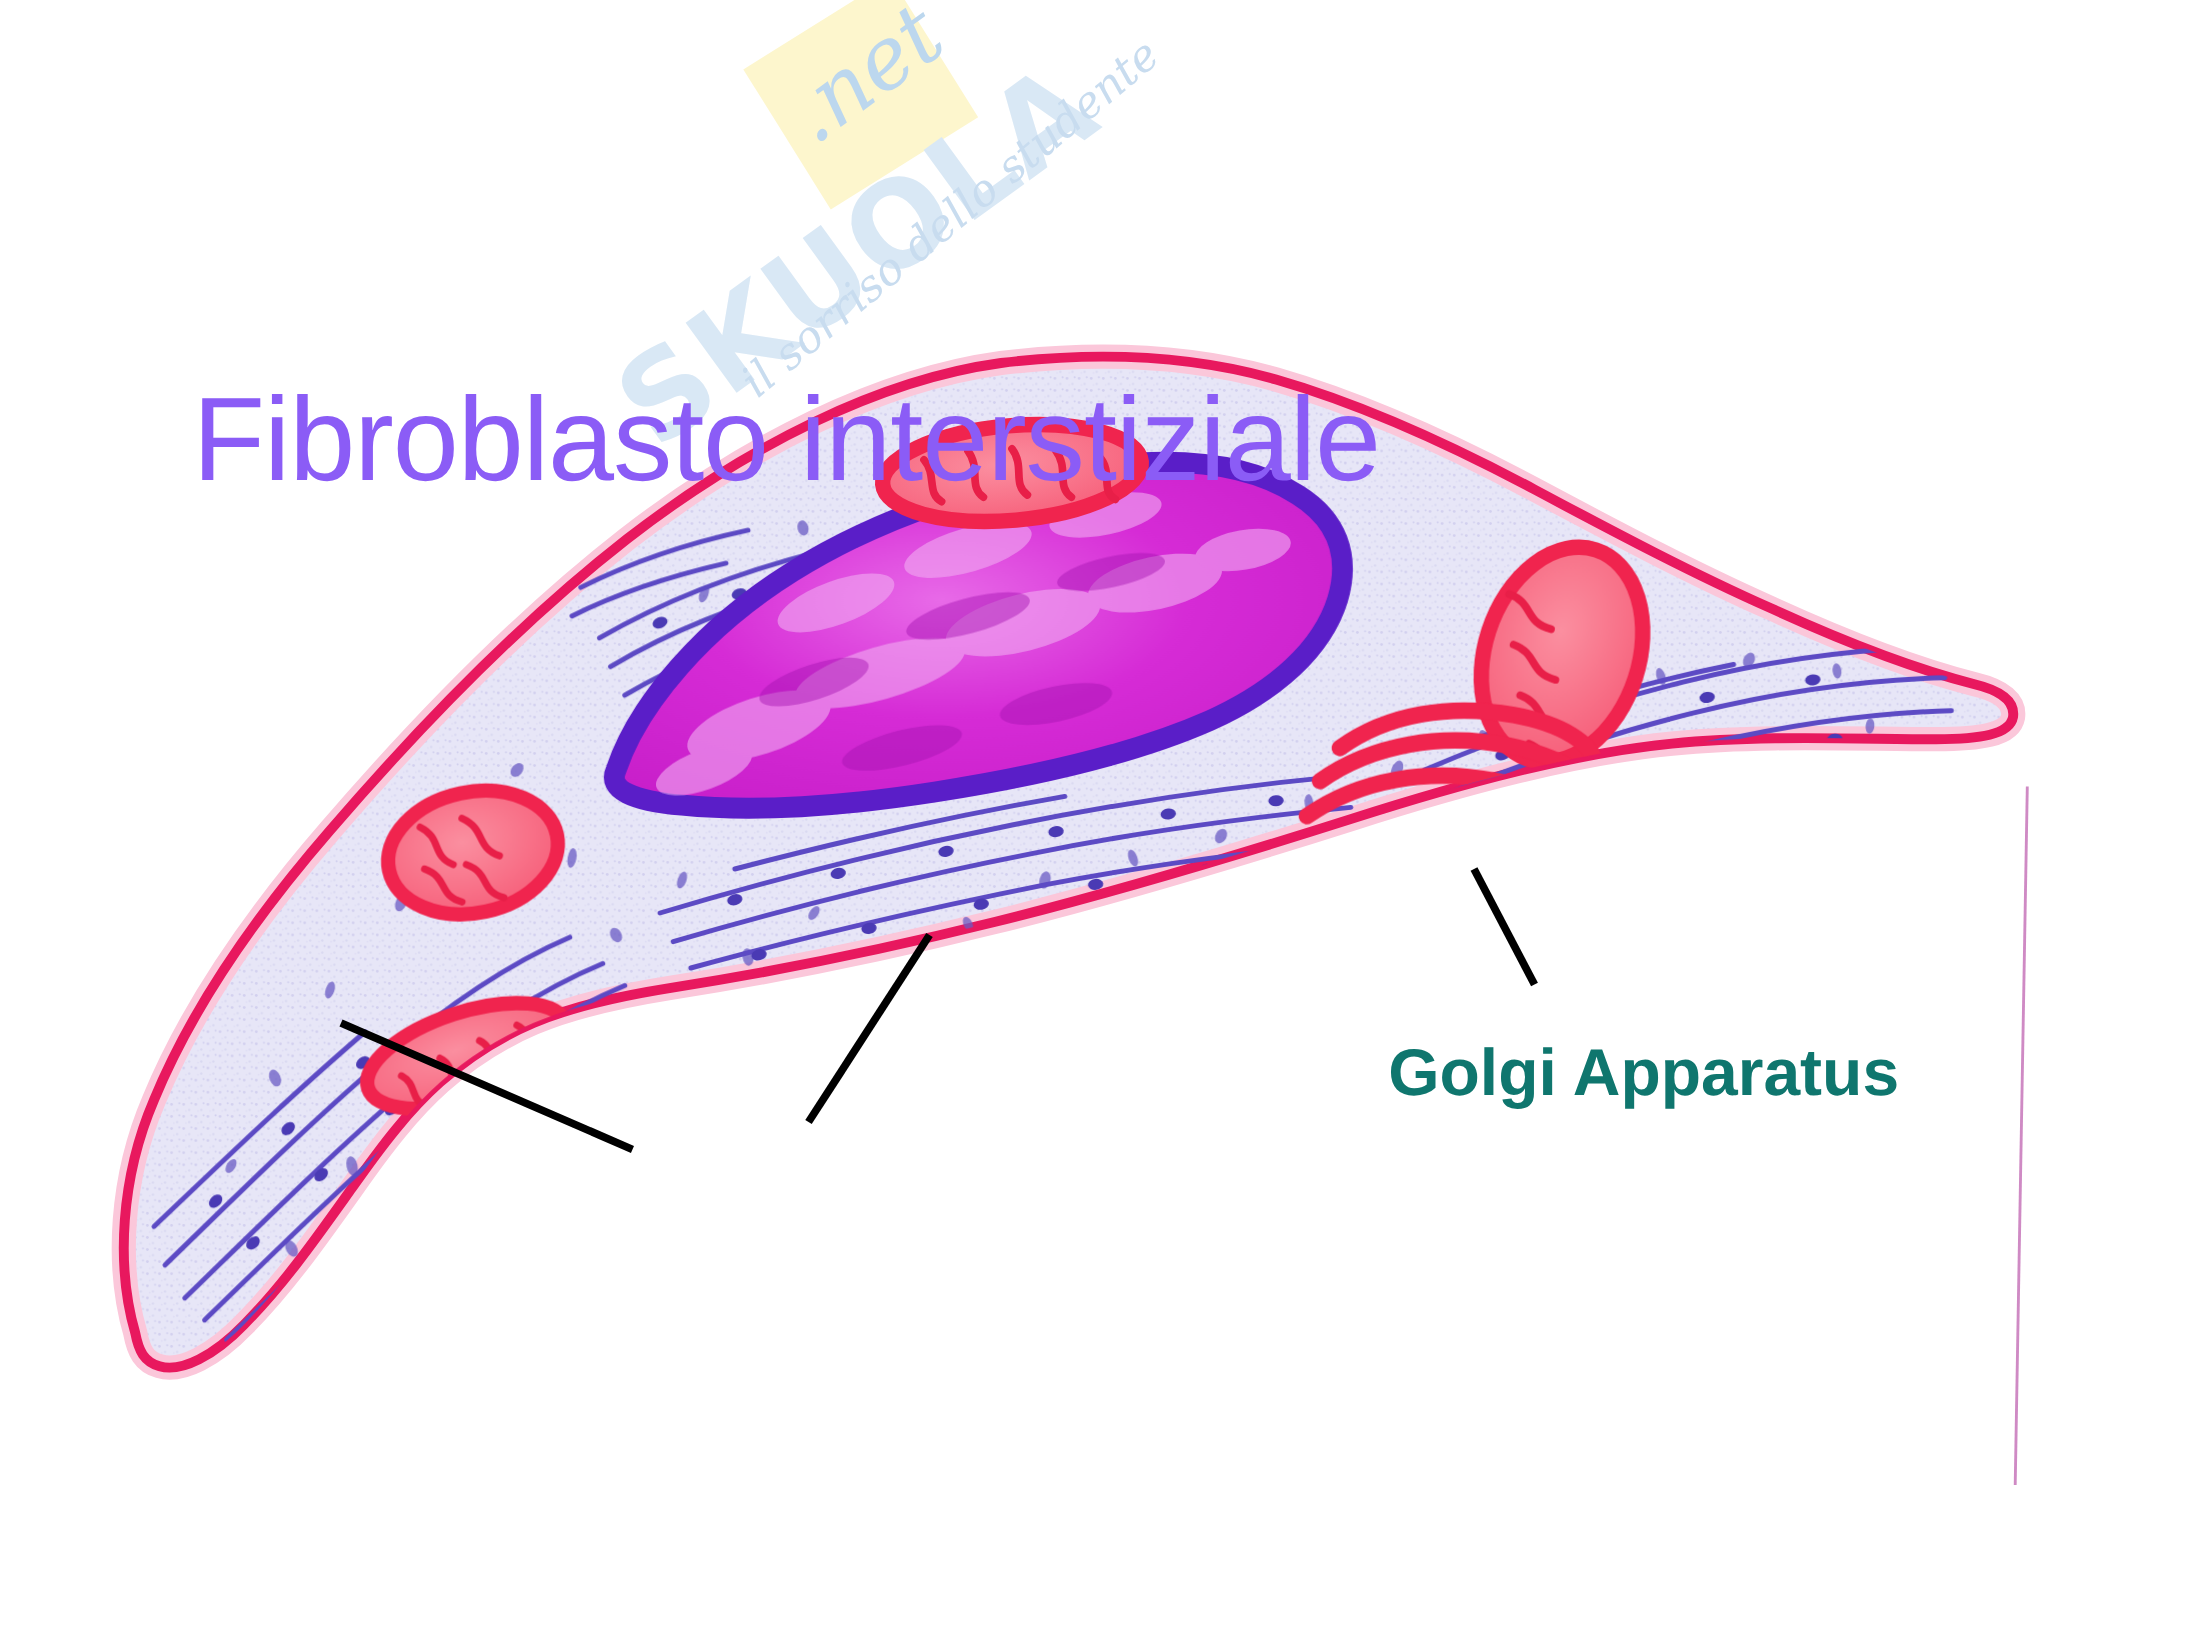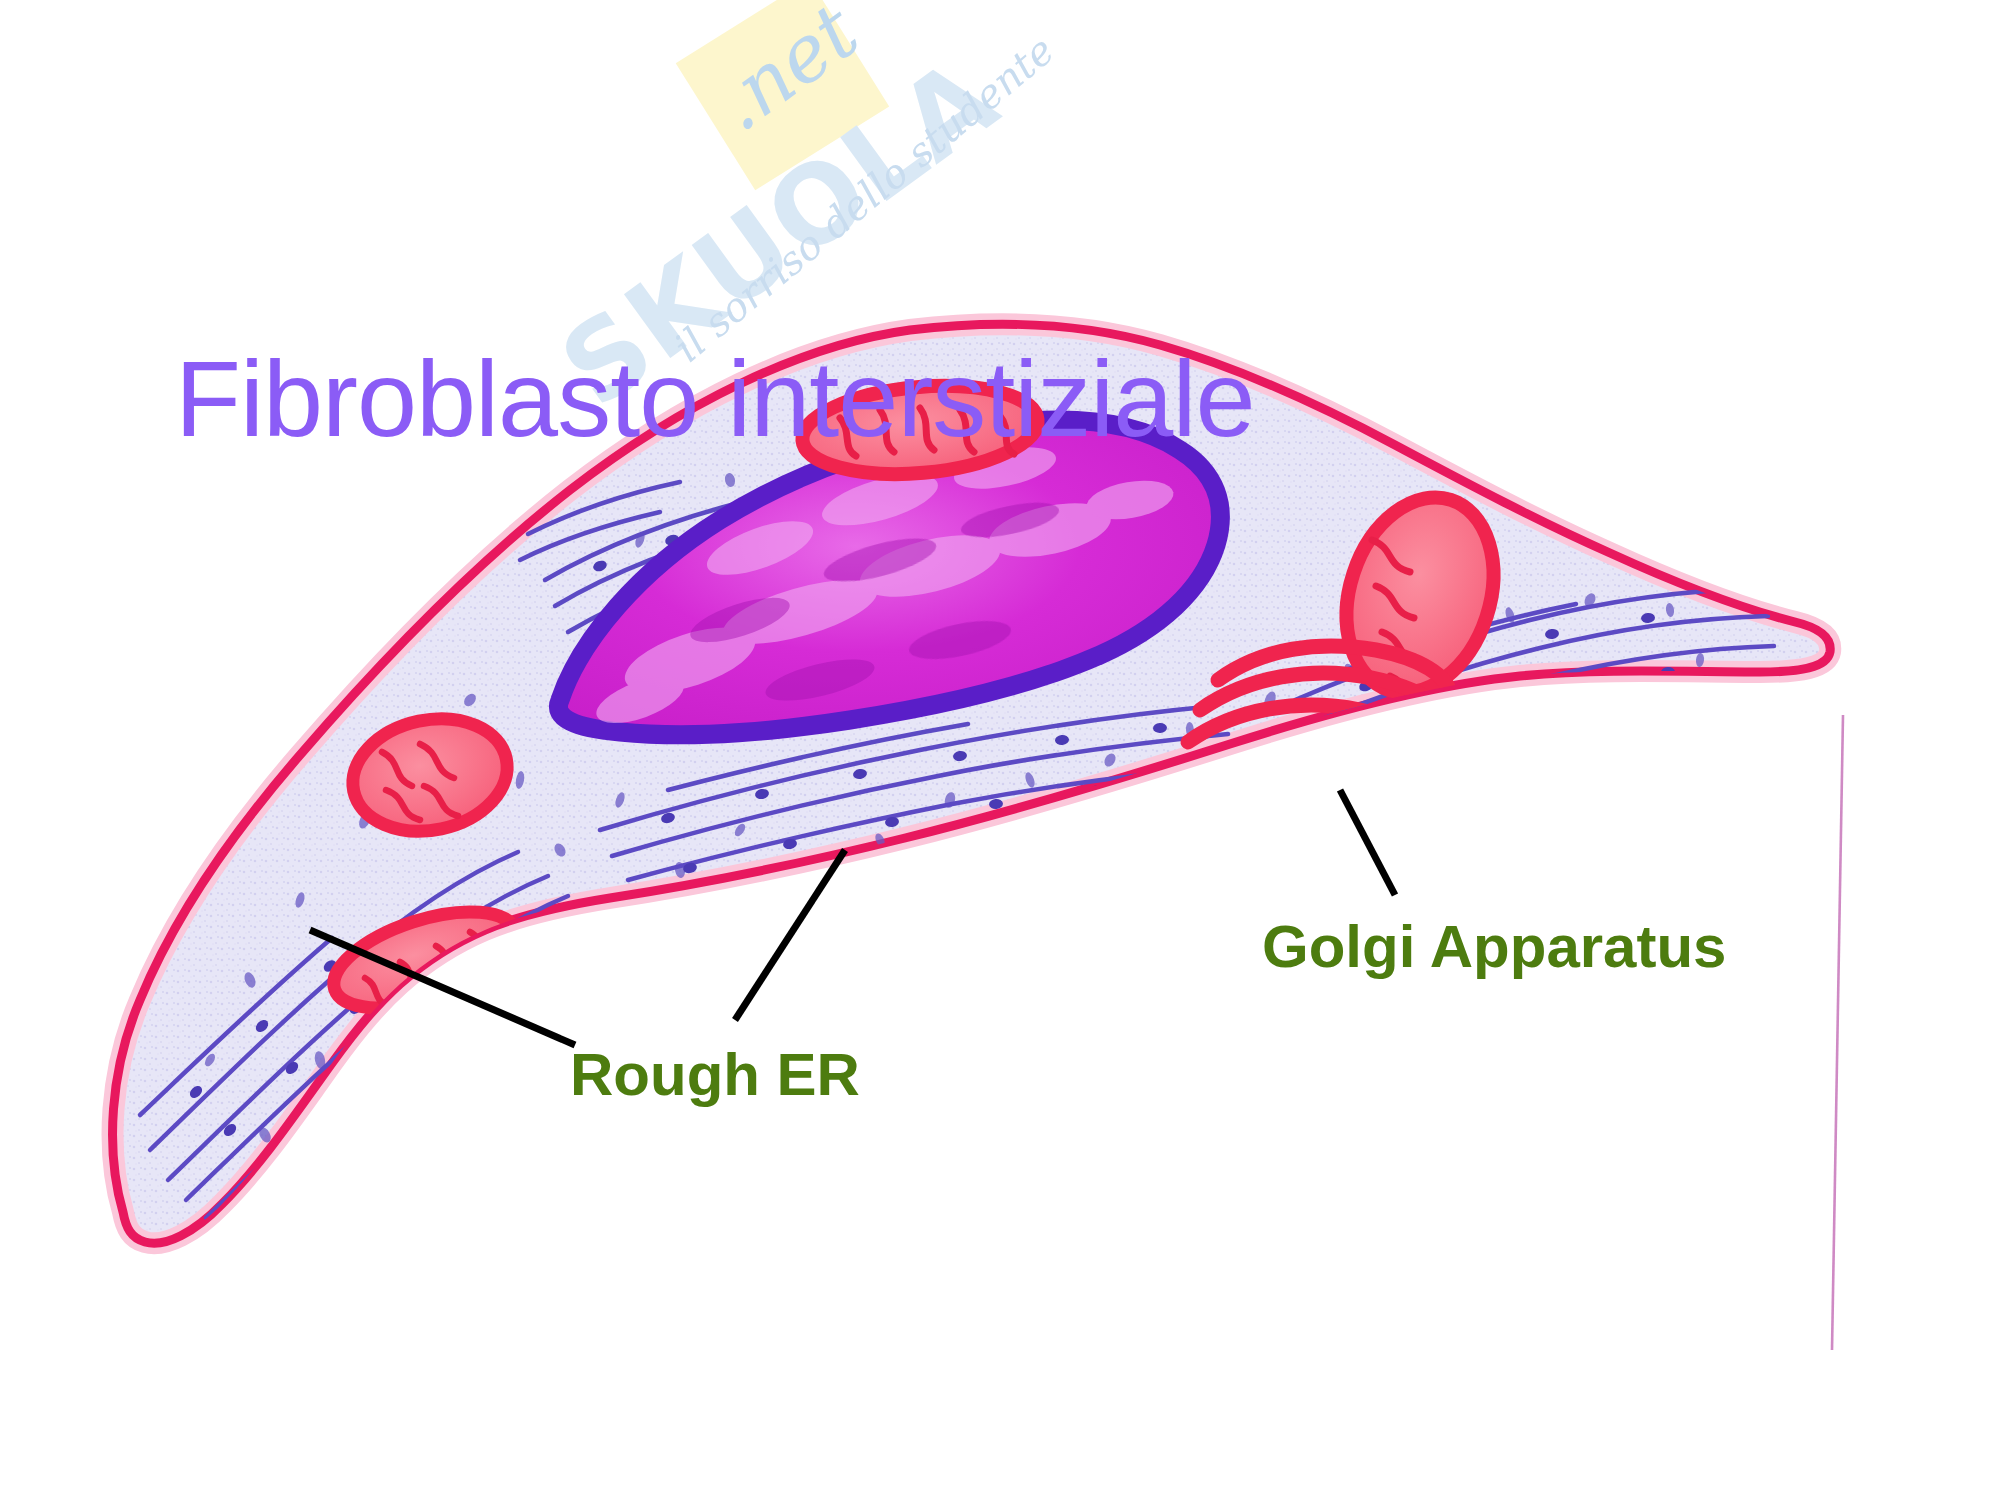--- a/index.html
+++ b/index.html
@@ -43,21 +43,21 @@
     z-index:40;
   }
 
   
   #cell-figure{position:absolute;left:0;top:0;width:2000px;height:1500px;z-index:20;}
 
   
   .callout{
     position:absolute;z-index:45;
     font-family:"Liberation Sans",sans-serif;font-weight:bold;
-    color:#4d7c0f;white-space:nowrap;
+    color:#0f766e;white-space:nowrap;margin-top:28px;
   }
   #label-rough-er{left:570px;top:1040px;font-size:60px;}
   #label-golgi{left:1262px;top:912px;font-size:60px;}
 </style>
 </head>
 <body>
 
 <div id="stage">
 
   <div id="watermark">
@@ -388,16 +388,15 @@
 
     <line x1="1843" y1="715" x2="1832" y2="1350" stroke="#cf8ac4" stroke-width="2.6"></line>
 
     <line x1="845" y1="850" x2="735" y2="1020" stroke="#000" stroke-width="7"></line>
     <line x1="1340" y1="790" x2="1395" y2="895" stroke="#000" stroke-width="7"></line>
     <line x1="310" y1="930" x2="575" y2="1045" stroke="#000" stroke-width="7"></line>
   </svg>
 
   <div id="page-title">Fibroblasto interstiziale</div>
 
-  <div class="callout" id="label-rough-er">Rough ER</div>
   <div class="callout" id="label-golgi">Golgi Apparatus</div>
 
 </div>
 
 </body></html>

